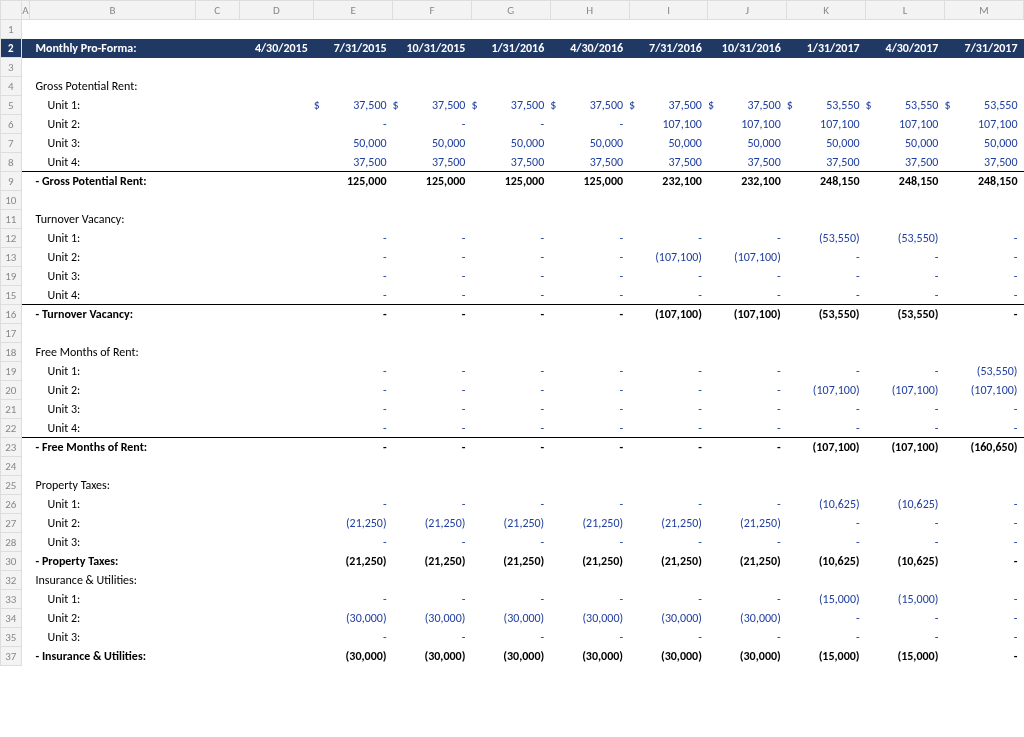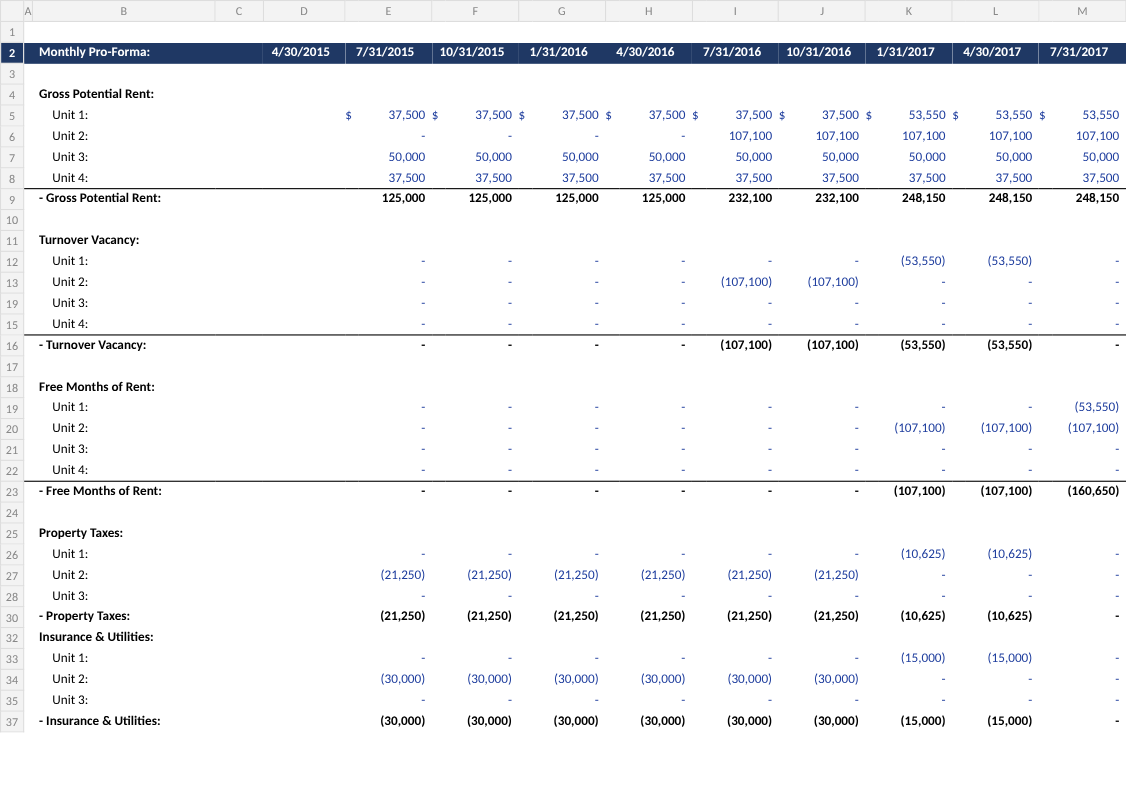--- a/index.html
+++ b/index.html
@@ -10,23 +10,23 @@
     background: #fff;
     color: #000;
     width: 1024px;
     overflow: hidden;
   }
   table { border-collapse: collapse; table-layout: fixed; width: 1024px; }
   td, th { padding: 0; height: 19px; vertical-align: middle; overflow: hidden; white-space: nowrap; }
   .col-head td { background: #f3f3f3; color: #888; text-align: center; font-size: 11px; border: 1px solid #ddd; }
   .row-head { background: #f3f3f3; color: #888; text-align: center; font-size: 11px; border: 1px solid #ddd; width: 18px; }
   .hdrbar td { background: #1f3864; color: #fff; font-weight: bold; }
-  .hdrbar td.num { text-align: center; padding-right: 6px; }
+  .hdrbar td.num { text-align: right; padding-right: 6px; }
   .hdrtitle { padding-left: 6px; }
-  .section { font-weight: bold; padding-left: 6px; }
+  .section { font-weight: normal; padding-left: 6px; }
   .item { padding-left: 18px; }
   .total { font-weight: bold; padding-left: 6px; }
   .num { text-align: right; padding-right: 6px; }
   .dollar { text-align: left; width: 10px; color: #1f3e9e; }
   .blue { color: #1f3e9e; }
   .underline td.cell { border-bottom: 1px solid #000; }
   .w-row { width: 20px; }
   .w-A { width: 8px; }
   .w-B { width: 160px; }
   .w-C { width: 42px; }

